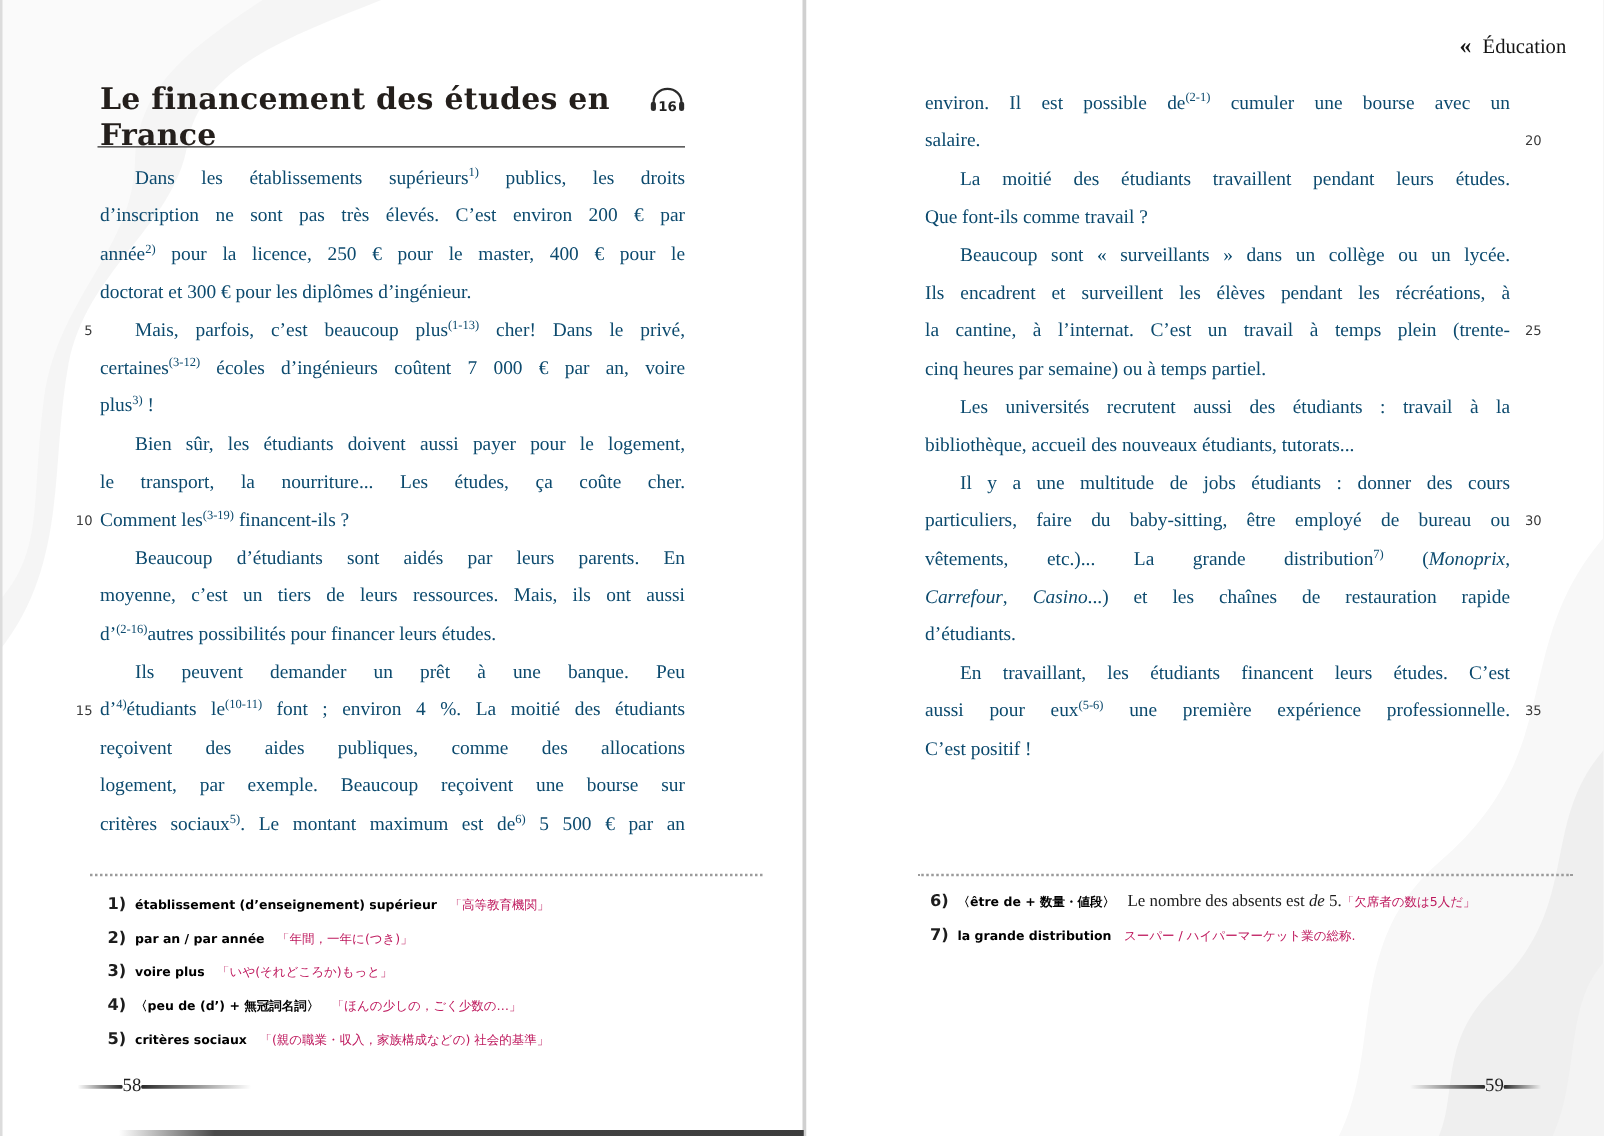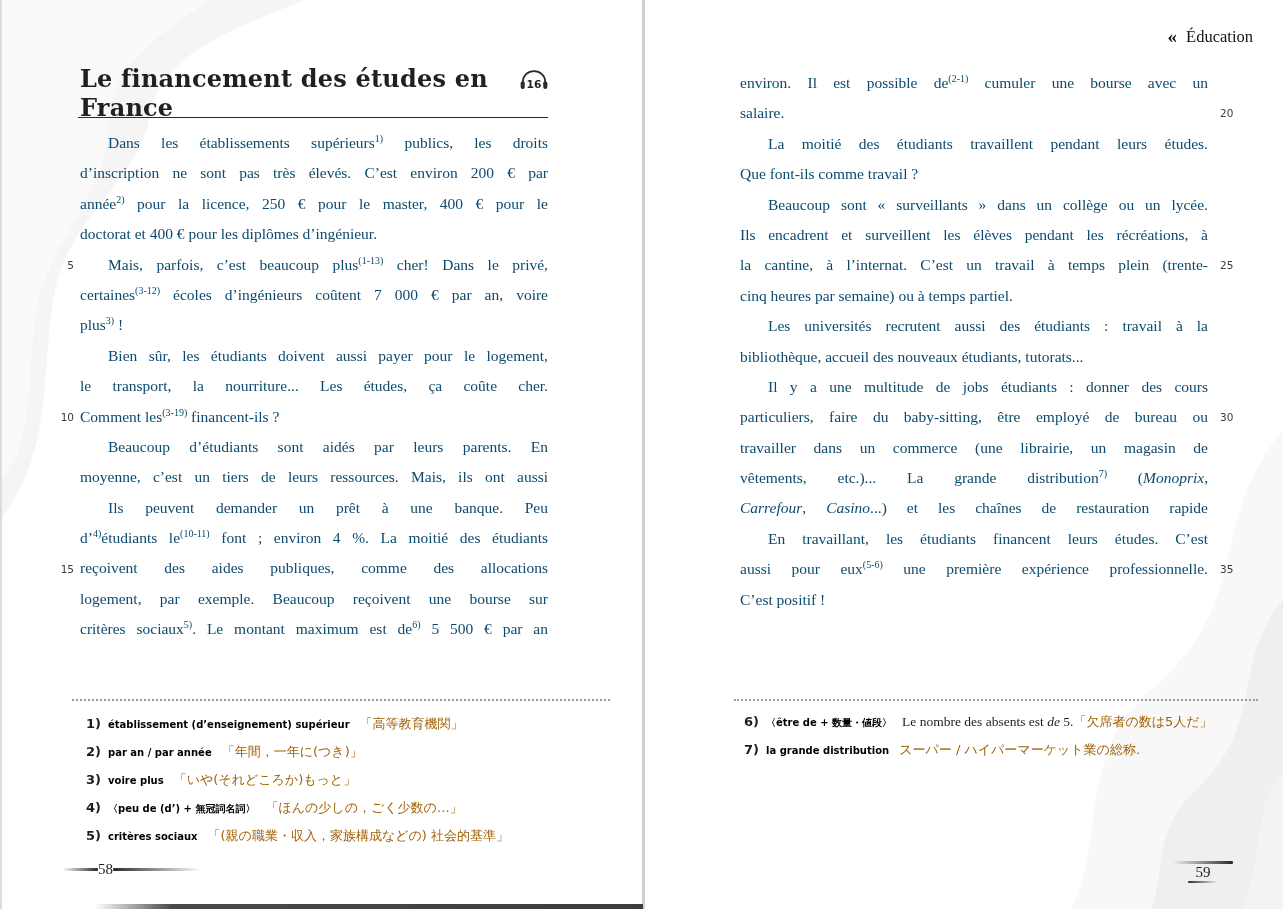--- a/index.html
+++ b/index.html
@@ -46,35 +46,35 @@
   .fn-divider { position:absolute; top:699px; border-top:2px dotted #9b9b9b; }
   .fn-divider-left  { left:72px;  width:538px; }
   .fn-divider-right { left:88px;  width:524px; }
   .footnotes { position:absolute; }
   .footnotes-left  { left:86px; top:714px; width:520px; }
   .footnotes-right { left:98px; top:712px; width:520px; }
   .fn { display:flex; align-items:baseline; margin-bottom:9px; }
   .fnum { font-family:"DejaVu Sans", sans-serif; font-weight:bold; font-size:13px;
           color:#1d1d1d; margin-right:7px; flex:0 0 auto; }
   .fr  { font-family:"DejaVu Sans", sans-serif; font-weight:bold; font-size:10px; color:#000000; }
-  .jp  { font-family:"DejaVu Sans", sans-serif; font-weight:normal; font-size:13px; color:#a16207; }
+  .jp  { font-family:"DejaVu Sans", sans-serif; font-weight:normal; font-size:10px; color:#be185d; }
   .ex  { font-family:"Liberation Serif", serif; font-size:13.5px; color:#1d1d1d; }
   .exi { font-family:"Liberation Serif", serif; font-size:13.5px; font-style:italic; color:#1d1d1d; }
   .ml  { margin-left:10px; }
 
   
   .header-right { position:absolute; top:27px; right:30px; display:flex; align-items:center;
                   gap:9px; font-size:16.5px; color:#141414; }
   .header-mark { font-weight:bold; font-size:19px; line-height:1; position:relative; top:-1px; }
 
   
   .pagenum-row { position:absolute; top:861px; display:flex; align-items:center; gap:0;
                  font-size:15px; color:#1f1f1f; }
   .pn-left  { left:62px; }
-  .pn-right { right:50px;flex-direction:column; }
+  .pn-right { right:50px; }
   .dash { height:2.5px; border-radius:1px; }
   .dash-in  { background:linear-gradient(to right, rgba(90,90,90,0), #2a2a2a); }
   .dash-out { background:linear-gradient(to right, #2a2a2a, rgba(90,90,90,0)); }
   .w-short { width:36px; }
   .w-long  { width:88px; }
   .w-mid   { width:60px; }
   .w-small { width:30px; }
 </style>
 </head>
 <body>
@@ -102,29 +102,30 @@
     <div class="linenum-rail rail-left">
         <div class="linenum" style="top: 121.6px;">5</div>
         <div class="linenum" style="top: 273.6px;">10</div>
         <div class="linenum" style="top: 425.6px;">15</div>
       </div>
 
     <div class="body body-left">
         <div class="bline indent"><span>Dans les établissements supérieurs</span><span class="sup">1)</span><span> publics, les droits</span></div>
         <div class="bline"><span>d’inscription ne sont pas très élevés. C’est environ 200 € par</span></div>
         <div class="bline"><span>année</span><span class="sup">2)</span><span> pour la licence, 250 € pour le master, 400 € pour le</span></div>
-        <div class="bline last"><span>doctorat et 400 € pour les diplômes d’ingénieur.</span></div>
+        <div class="bline last"><span>doctorat et 300 € pour les diplômes d’ingénieur.</span></div>
         <div class="bline indent"><span>Mais, parfois, c’est beaucoup plus</span><span class="sup">(1-13)</span><span> cher! Dans le privé,</span></div>
         <div class="bline"><span>certaines</span><span class="sup">(3-12)</span><span> écoles d’ingénieurs coûtent 7 000 € par an, voire</span></div>
         <div class="bline last"><span>plus</span><span class="sup">3)</span><span> !</span></div>
         <div class="bline indent"><span>Bien sûr, les étudiants doivent aussi payer pour le logement,</span></div>
         <div class="bline"><span>le transport, la nourriture... Les études, ça coûte cher.</span></div>
         <div class="bline last"><span>Comment les</span><span class="sup">(3-19)</span><span> financent-ils ?</span></div>
         <div class="bline indent"><span>Beaucoup d’étudiants sont aidés par leurs parents. En</span></div>
         <div class="bline"><span>moyenne, c’est un tiers de leurs ressources. Mais, ils ont aussi</span></div>
+        <div class="bline last"><span>d’</span><span class="sup">(2-16)</span><span>autres possibilités pour financer leurs études.</span></div>
         <div class="bline indent"><span>Ils peuvent demander un prêt à une banque. Peu</span></div>
         <div class="bline"><span>d’</span><span class="sup">4)</span><span>étudiants le</span><span class="sup">(10-11)</span><span> font ; environ 4 %. La moitié des étudiants</span></div>
         <div class="bline"><span>reçoivent des aides publiques, comme des allocations</span></div>
         <div class="bline"><span>logement, par exemple. Beaucoup reçoivent une bourse sur</span></div>
         <div class="bline"><span>critères sociaux</span><span class="sup">5)</span><span>. Le montant maximum est de</span><span class="sup">6)</span><span> 5 500 € par an</span></div>
       </div>
 
     <div class="fn-divider fn-divider-left"></div>
     <div class="footnotes footnotes-left">
         <div class="fn">
@@ -175,23 +176,23 @@
         <div class="bline indent"><span>La moitié des étudiants travaillent pendant leurs études.</span></div>
         <div class="bline last"><span>Que font-ils comme travail ?</span></div>
         <div class="bline indent"><span>Beaucoup sont « surveillants » dans un collège ou un lycée.</span></div>
         <div class="bline"><span>Ils encadrent et surveillent les élèves pendant les récréations, à</span></div>
         <div class="bline"><span>la cantine, à l’internat. C’est un travail à temps plein (trente-</span></div>
         <div class="bline last"><span>cinq heures par semaine) ou à temps partiel.</span></div>
         <div class="bline indent"><span>Les universités recrutent aussi des étudiants : travail à la</span></div>
         <div class="bline last"><span>bibliothèque, accueil des nouveaux étudiants, tutorats...</span></div>
         <div class="bline indent"><span>Il y a une multitude de jobs étudiants : donner des cours</span></div>
         <div class="bline"><span>particuliers, faire du baby-sitting, être employé de bureau ou</span></div>
-        <div class="bline"><span>travailler dans un commerce (une librairie, un magasin de</span></div>
         <div class="bline"><span>vêtements, etc.)... La grande distribution</span><span class="sup">7)</span><span> (</span><span class="it">Monoprix</span><span>,</span></div>
         <div class="bline"><span class="it">Carrefour</span><span>, </span><span class="it">Casino</span><span>...) et les chaînes de restauration rapide</span></div>
+        <div class="bline last"><span>d’étudiants.</span></div>
         <div class="bline indent"><span>En travaillant, les étudiants financent leurs études. C’est</span></div>
         <div class="bline"><span>aussi pour eux</span><span class="sup">(5-6)</span><span> une première expérience professionnelle.</span></div>
         <div class="bline last"><span>C’est positif !</span></div>
       </div>
 
     <div class="linenum-rail rail-right">
         <div class="linenum" style="top: 30.4px;">20</div>
         <div class="linenum" style="top: 182.4px;">25</div>
         <div class="linenum" style="top: 334.4px;">30</div>
         <div class="linenum" style="top: 486.4px;">35</div>

